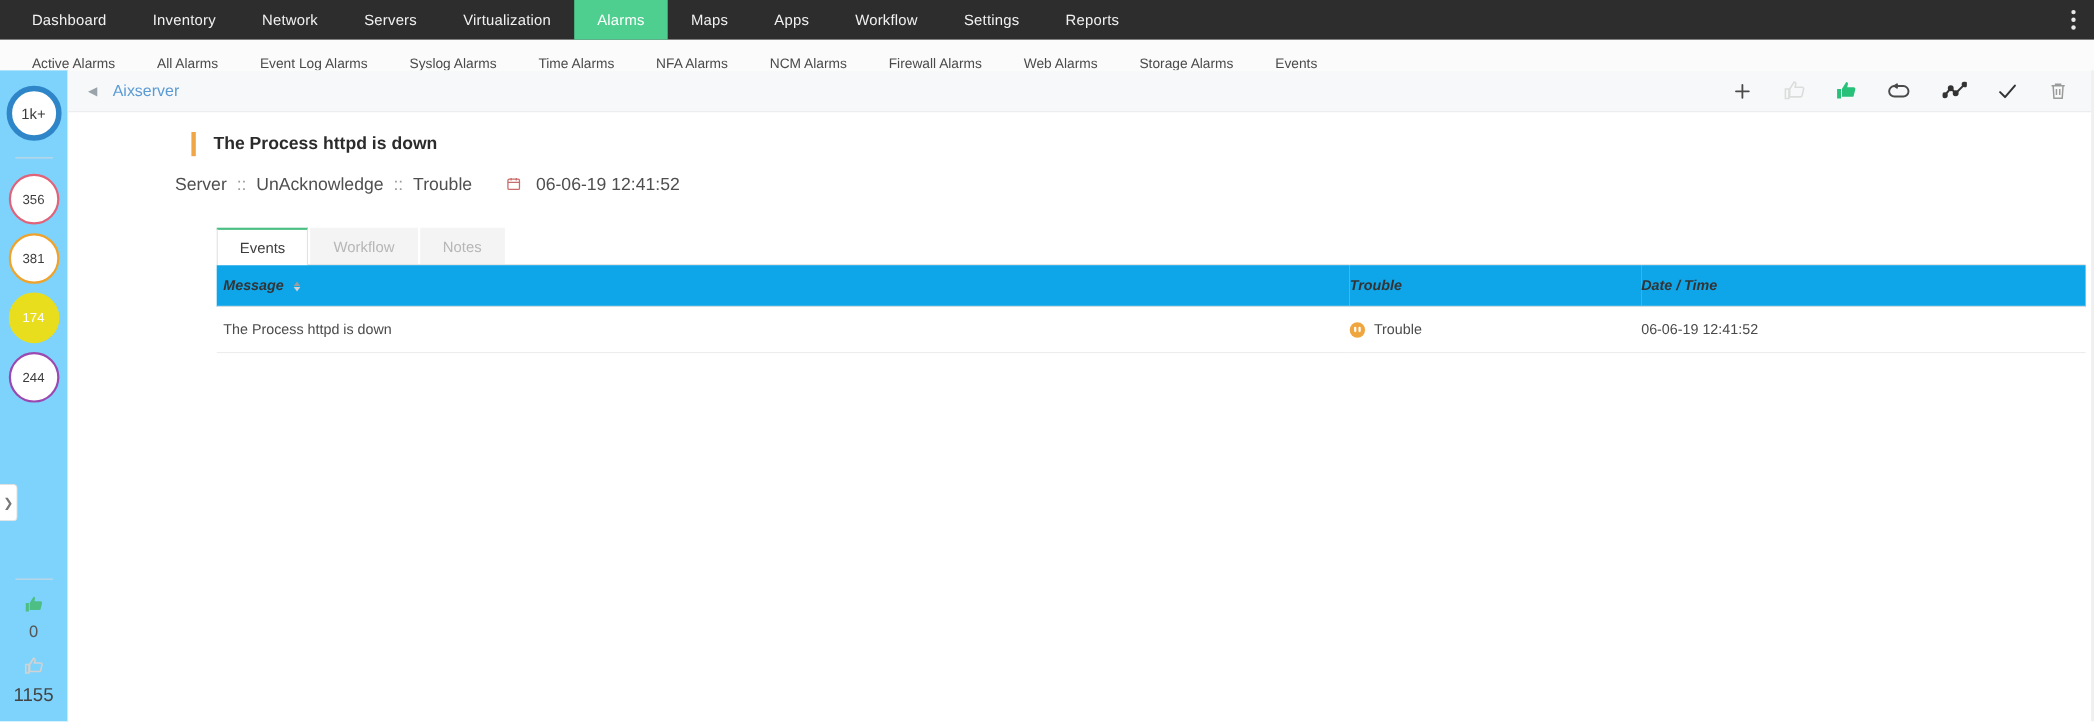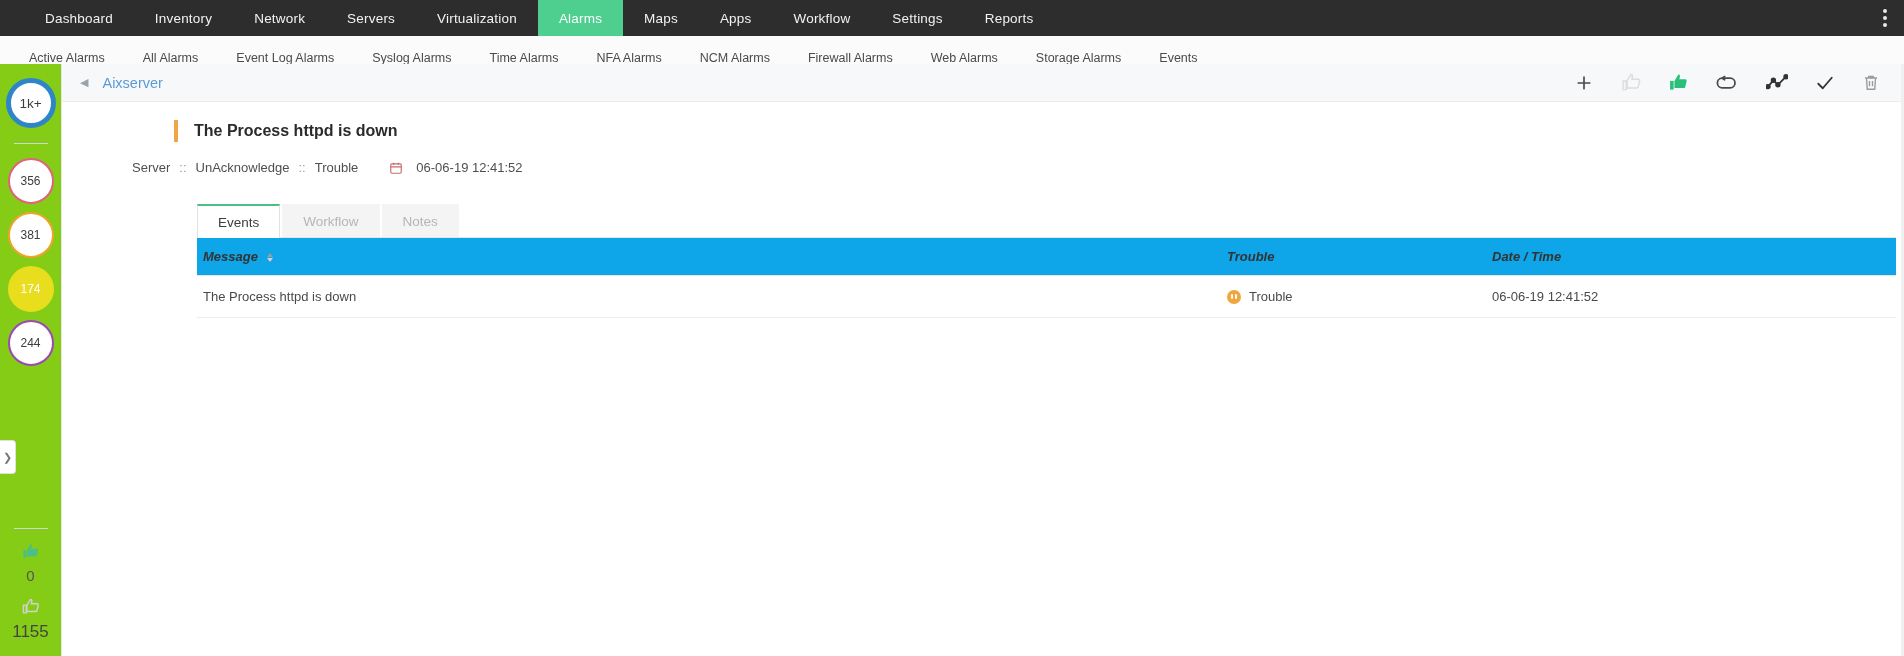--- a/index.html
+++ b/index.html
@@ -7,21 +7,21 @@
     width: 1904px; height: 656px;
     background: #ffffff;
     font-family: "Liberation Sans", sans-serif;
     overflow: hidden;
   }
   .app { position: relative; width: 1904px; height: 656px; }
 
   
   .topnav {
     height: 36px; background: #2d2d2d; display: flex; align-items: stretch;
-    padding-left: 24px; position: relative;
+    padding-left: 8px; position: relative;
   }
   .topnav-item {
     display: flex; align-items: center; padding: 0 21px;
     color: #f2f2f2; font-size: 13.5px; letter-spacing: .2px;
     cursor: pointer; white-space: nowrap;
   }
   .topnav-item.active { background: #4ecf8f; color: #ffffff; }
   .kebab {
     position: absolute; right: 9px; top: 0; height: 36px;
     display: flex; flex-direction: column; align-items: center;
@@ -35,21 +35,21 @@
     display: flex; align-items: center; padding-left: 10px; overflow: hidden;
   }
   .subnav-item {
     padding: 0 19px; font-size: 12.5px; color: #4a4a4a;
     cursor: pointer; white-space: nowrap;
   }
 
   
   .rail {
     position: absolute; left: 0; top: 64px; width: 62px; height: 592px;
-    background: #84cc16; border-right: 1px solid #e6e6e6;
+    background: #7dd3fc; border-right: 1px solid #e6e6e6;
     display: flex; flex-direction: column; align-items: center;
     padding-top: 14px;
   }
   .ring {
     width: 46px; height: 46px; border-radius: 50%;
     display: flex; align-items: center; justify-content: center;
     font-size: 12px; color: #3d3d3d; background: #ffffff;
     margin-bottom: 8px; flex: none;
   }
   .ring.big { border: 5px solid #2e86c8; font-size: 13.5px; width: 50px; height: 50px; }
@@ -81,22 +81,22 @@
   .tools { display: flex; align-items: center; gap: 27px; padding-right: 14px; }
   .tools svg { display: block; cursor: pointer; }
 
   .panel { padding: 18px 0 0 0; }
   .alarm-title {
     display: flex; align-items: center; border-left: 4px solid #f0a646;
     padding: 2px 0 2px 16px; margin-left: 112px;
     font-size: 16px; font-weight: bold; color: #2b2b2b;
   }
   .meta {
-    margin-left: 70px; margin-top: 18px; display: flex; align-items: flex-end;
-    font-size: 13px; color: #4f4f4f; gap: 9px;
+    margin-left: 97px; margin-top: 18px; display: flex; align-items: flex-start;
+    font-size: 16px; color: #4f4f4f; gap: 9px;
   }
   .meta .sep { color: #9a9a9a; }
   .cal {
     display:inline-flex; margin-left: 22px; margin-right: 4px;
   }
   .pills { margin-left: 135px; margin-top: 22px; display: flex; gap: 11px; }
   .pill {
     background: #4dbf84; color: #fff; font-size: 11.5px;
     border-radius: 13px; padding: 7px 14px; cursor: pointer; white-space: nowrap;
     border: none; font-family: "Liberation Sans", sans-serif;

